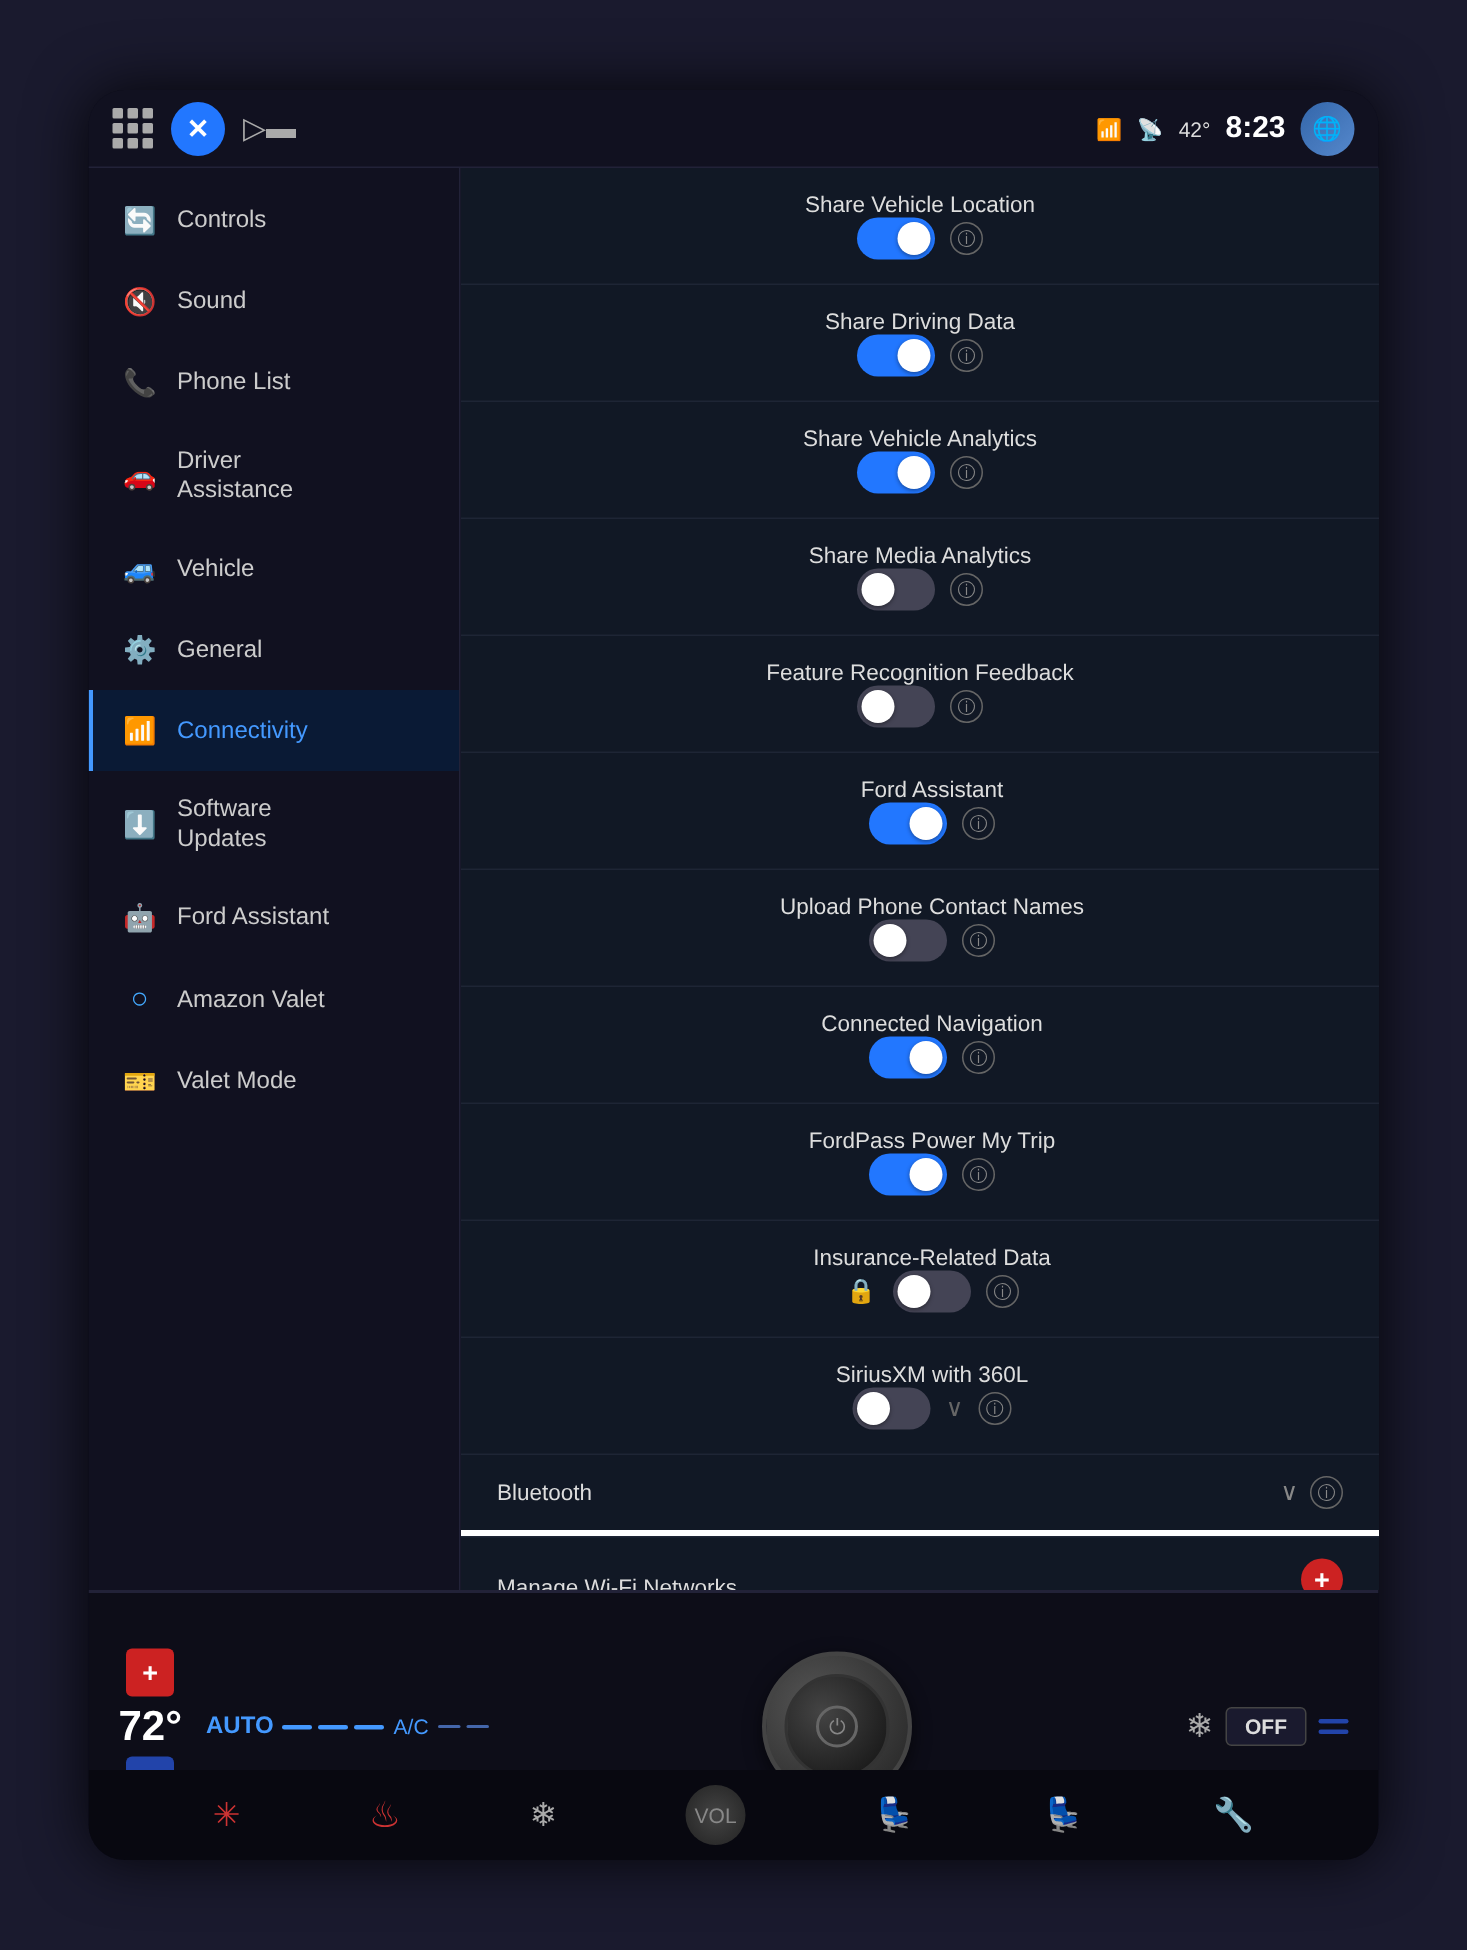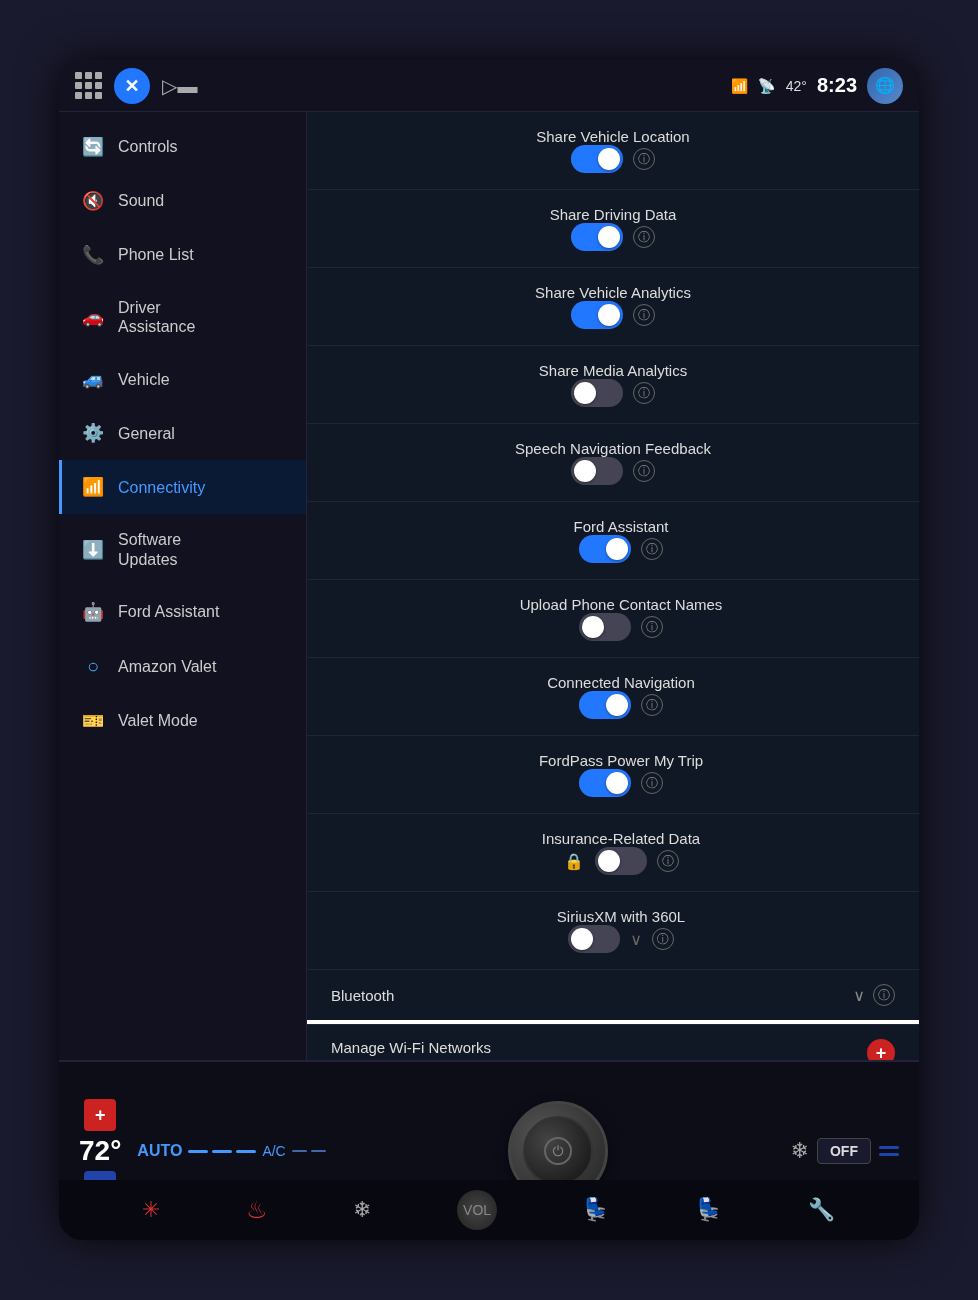--- a/index.html
+++ b/index.html
@@ -289,21 +289,21 @@
     }
     .ctrl-btn {
       color: #aaa;
       font-size: 22px;
       cursor: pointer;
     }
     .ctrl-btn.red { color: #cc3333; }
     
     .wifi-manage-row {
       display: flex;
-      align-items: flex-start;
+      align-items: flex-end;
       justify-content: space-between;
       padding: 14px 24px;
       border-top: 1px solid #1e2535;
       background: #111825;
       gap: 45px;
     }
     .wifi-manage-label { color: #ddd; font-size: 15px; }
     .add-btn {
       width: 28px; height: 28px;
       background: #cc2222;
@@ -428,21 +428,21 @@
 
         <div class="setting-row">
           <span class="setting-label">Share Media Analytics</span>
           <div class="setting-controls">
             <div class="toggle off"></div>
             <div class="info-icon">ⓘ</div>
           </div>
         </div>
 
         <div class="setting-row">
-          <span class="setting-label">Speech Navigation Feedback</span>
+          <span class="setting-label">Feature Recognition Feedback</span>
           <div class="setting-controls">
             <div class="toggle off"></div>
             <div class="info-icon">ⓘ</div>
           </div>
         </div>
 
 
         <div class="setting-row indented">
           <span class="setting-label">Ford Assistant</span>
           <div class="setting-controls">

